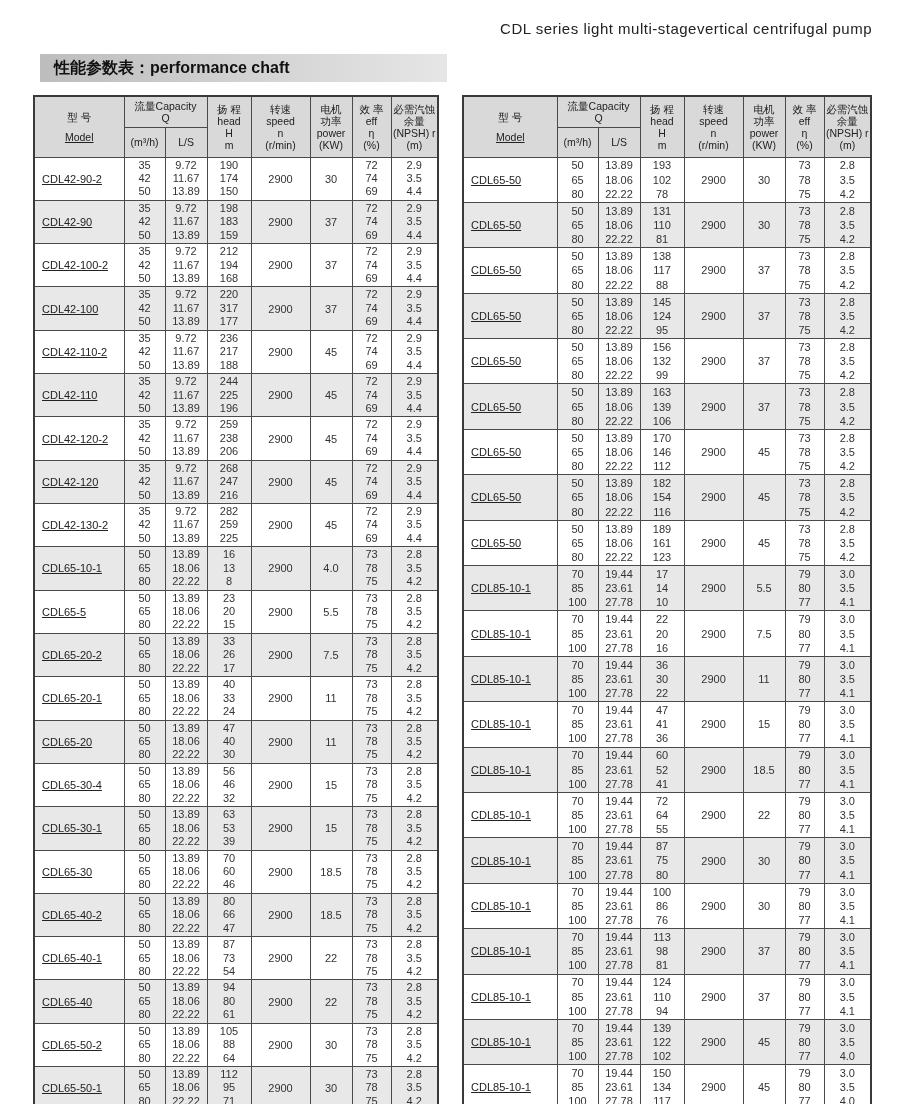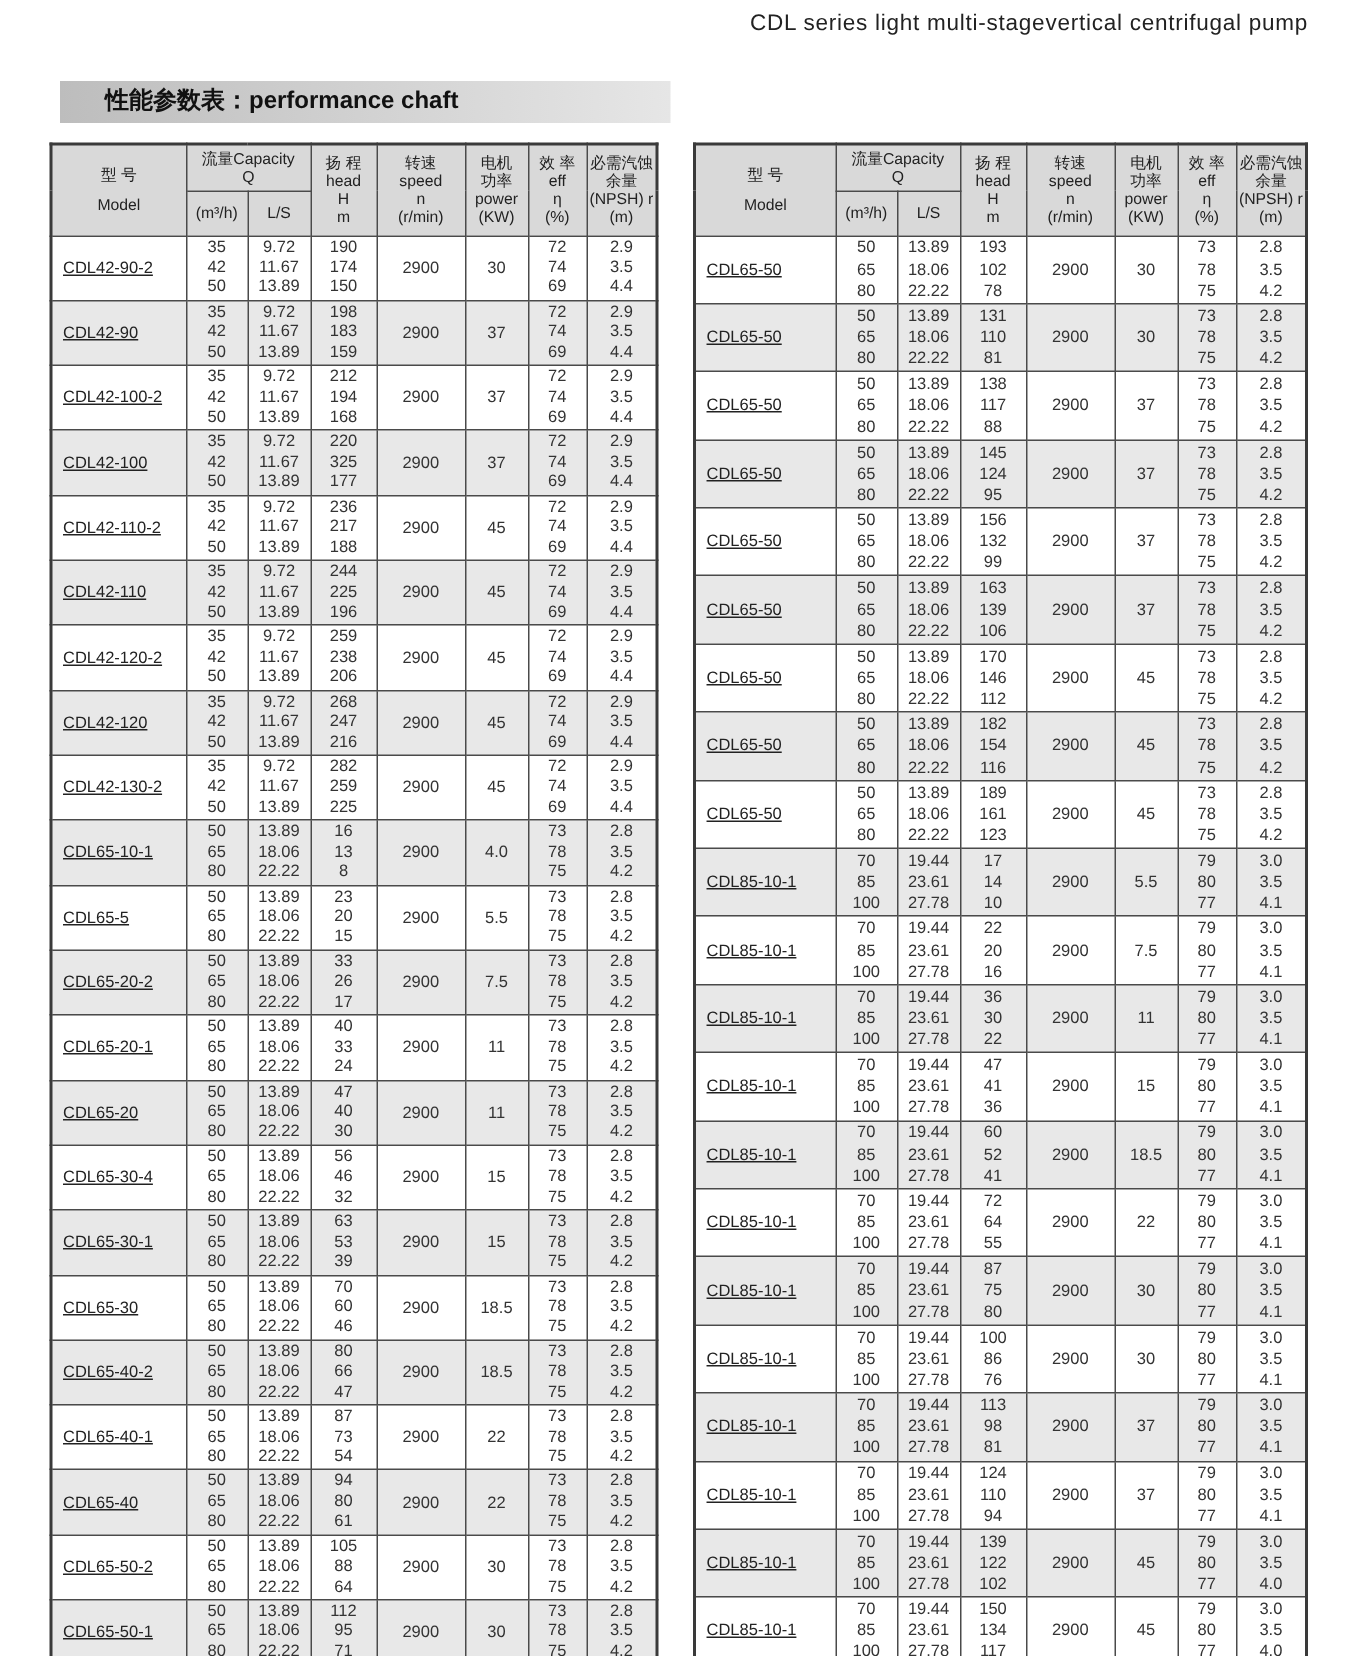--- a/index.html
+++ b/index.html
@@ -1,40 +1,40 @@
 <!DOCTYPE html>
 <html><head>
 <meta charset="utf-8">
 <style>
   * { box-sizing: border-box; margin: 0; padding: 0; }
   html,body { width: 900px; height: 1104px; background: #ffffff; overflow: hidden; }
   body { font-family: "Liberation Sans", "DejaVu Sans", sans-serif; color: #1a1a1a; position: relative; }
 
   .titles { position: absolute; top: 4px; right: 28px; text-align: right; }
   .title-zh { font-size: 23px; font-weight: bold; letter-spacing: 4px; color: #222; }
-  .title-en { font-size: 15px; font-weight: normal; color: #222; margin-top: 3px; letter-spacing: 0.5px; }
+  .title-en { font-size: 15px; font-weight: normal; color: #222; margin-top: 16px; letter-spacing: 0.5px; }
 
   .section-bar { position: absolute; top: 54px; left: 40px; width: 407px; height: 28px;
     background: linear-gradient(to right, #bdbdbd, #e6e6e6);
-    font-size: 16px; font-weight: bold; line-height: 28px; padding-left: 30px; color: #111; }
+    font-size: 16px; font-weight: bold; line-height: 28px; padding-left: 14px; color: #111; }
 
   .tables { position: absolute; top: 95px; left: 33px; display: flex; gap: 23px; }
 
   table { border-collapse: collapse; table-layout: fixed; background: #fff; }
   .t-left  { width: 404px; }
   .t-right { width: 408px; }
   th, td { border: 1px solid #4a4a4a; padding: 0; }
   table { border: 2px solid #3a3a3a; }
 
   thead th { background: #d9d9d9; font-weight: normal; font-size: 10.5px; line-height: 12px;
              text-align: center; vertical-align: middle; color: #222; }
   .th-main { height: 31px; }
   .th-sub  { height: 30px; }
   .hline { display: block; }
-  .model-gap { margin-top: 8px; }
+  .model-gap { margin-top: 8px; text-decoration: underline; }
 
   tbody td { font-size: 11px; color: #333; text-align: center; vertical-align: middle; }
   .t-left  tbody td { height: 43px; }
   .t-right tbody td { height: 45.4px; }
   tbody tr.stripe td { background: #e8e8e8; }
   .c-model { text-align: left !important; padding-left: 7px !important; color: #222; text-decoration: underline; }
   .vline { line-height: 13.4px; }
   .t-right .vline { line-height: 14.2px; }
 </style>
 </head>
@@ -203,21 +203,21 @@
             <div class="vline">42</div>
             <div class="vline">50</div>
           </td>
           <td class="c-num">
             <div class="vline">9.72</div>
             <div class="vline">11.67</div>
             <div class="vline">13.89</div>
           </td>
           <td class="c-num">
             <div class="vline">220</div>
-            <div class="vline">325</div>
+            <div class="vline">317</div>
             <div class="vline">177</div>
           </td>
           <td class="c-num">2900</td>
           <td class="c-num">37</td>
           <td class="c-num">
             <div class="vline">72</div>
             <div class="vline">74</div>
             <div class="vline">69</div>
           </td>
           <td class="c-num">

